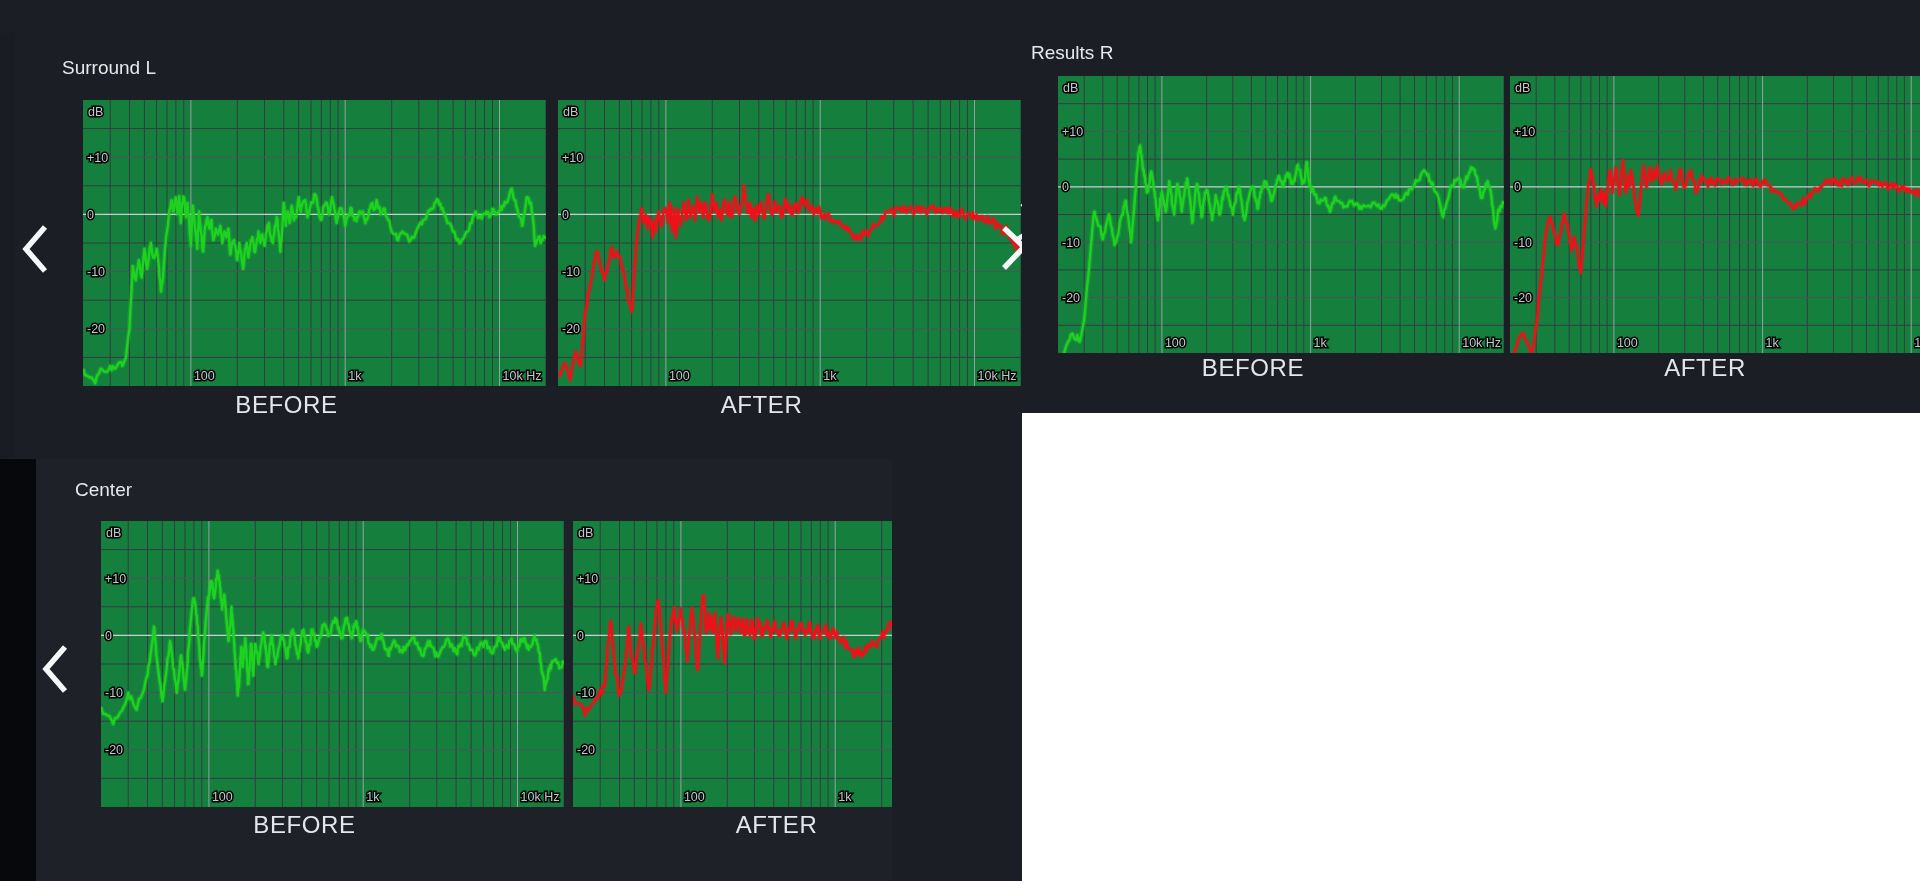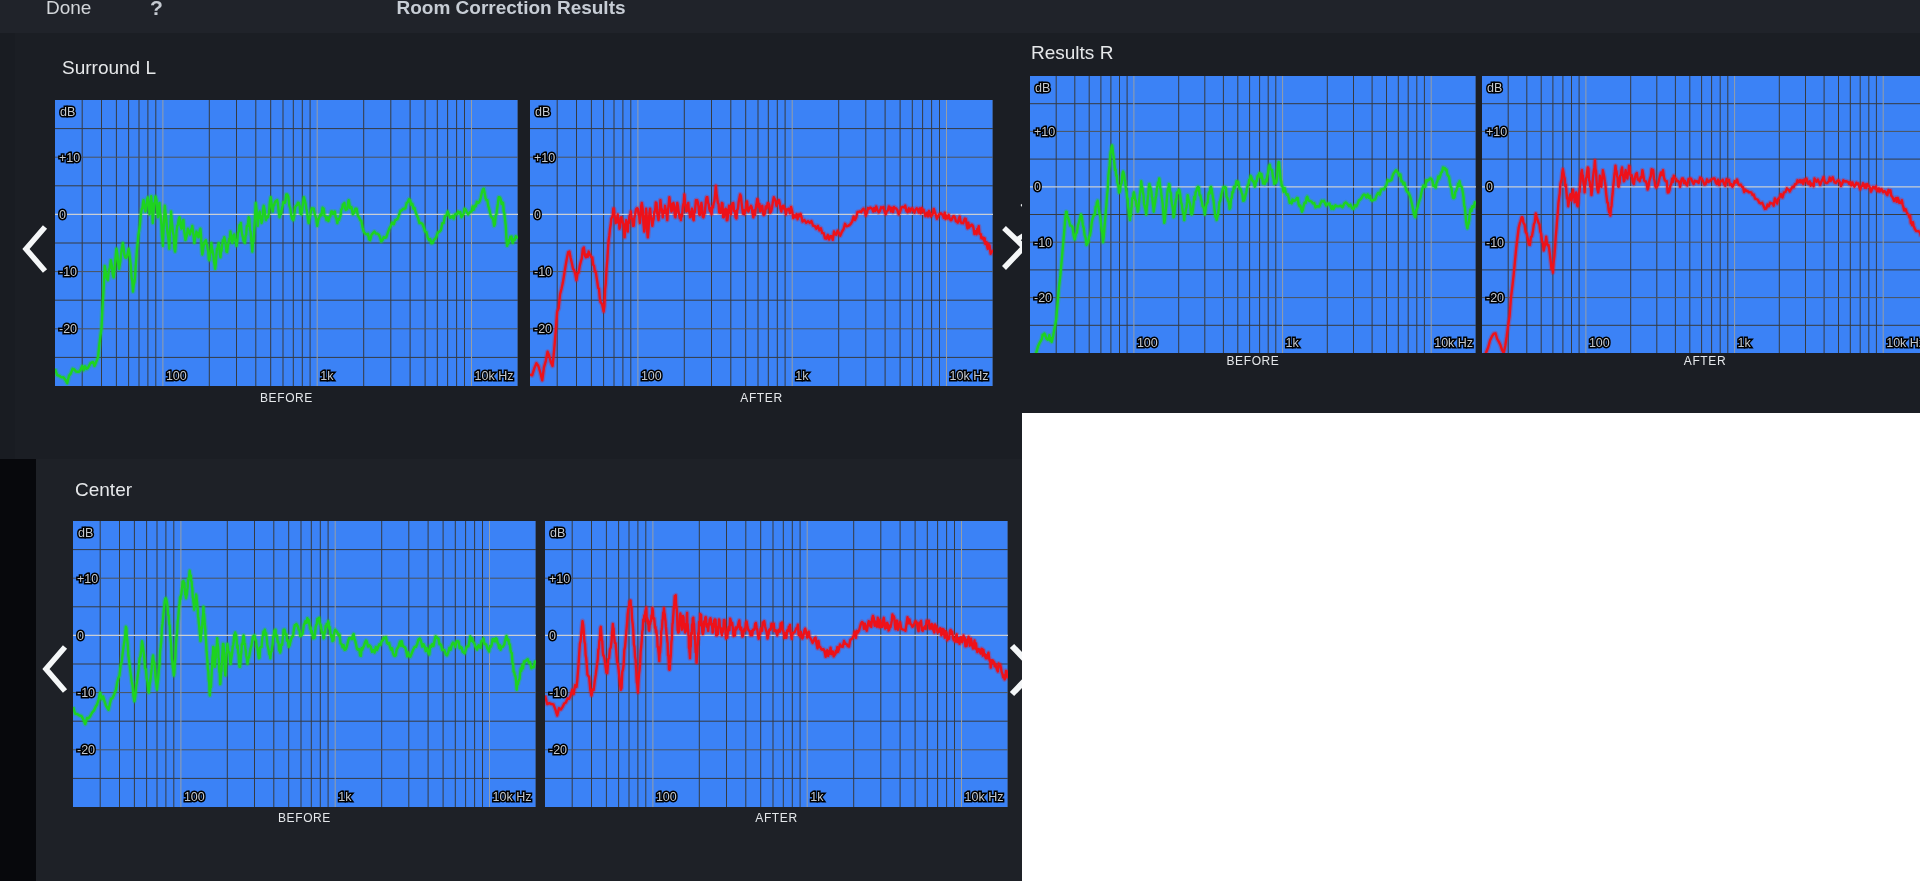--- a/index.html
+++ b/index.html
@@ -11,39 +11,34 @@
   .hdr-done{left:46px;top:-3px;font-size:19px;color:#d3d6da;cursor:pointer;}
   .hdr-help{left:150px;top:-4px;font-size:21px;font-weight:bold;color:#c5cad1;cursor:pointer;}
   .hdr-title{left:0;top:-3px;width:1022px;text-align:center;font-size:19px;font-weight:bold;color:#c7cdd5;}
   
   .page{background:#1b1e24;overflow:hidden;}
   #page-sl{left:15px;top:33px;width:1022px;height:426px;}
   #strip-top{left:0;top:33px;width:36px;height:426px;background:#191c22;}
   #page-sr{left:1022px;top:33px;width:898px;height:380px;}
   #page-white{left:1022px;top:413px;width:898px;height:468px;background:#ffffff;}
   #strip-bottom{left:0;top:459px;width:36px;height:422px;background:#07080c;}
-  #page-c{left:36px;top:459px;width:986px;height:422px;background:#1e2127;text-decoration:underline;}
+  #page-c{left:36px;top:459px;width:856px;height:422px;background:#1e2127;text-decoration:underline;}
   .spk-label{font-size:19px;color:#e6e8ea;}
-  .chart{background:#3b82f6;}
-  .phase-label{font-size:12px;letter-spacing:0.6px;color:#e4e7ea;text-align:center;}
+  .chart{background:#15803d;margin-left:28px;}
+  .phase-label{font-size:24px;letter-spacing:0.6px;color:#e4e7ea;text-align:center;}
   .chev{cursor:pointer;}
   .chev svg{display:block;}
   svg text{font-family:"Liberation Sans",sans-serif;font-size:12.5px;fill:#c3c8ce;
     paint-order:stroke;stroke:#000;stroke-width:3px;}
 </style>
 </head>
 <body>
 
 <div id="stage">
 
-  <div id="header" class="abs">
-    <div class="abs hdr-done">Done</div>
-    <div class="abs hdr-help">?</div>
-    <div class="abs hdr-title">Room Correction Results</div>
-  </div>
 
   <div id="strip-top" class="abs"></div>
 
   <div id="page-sl" class="abs page">
     <div class="abs spk-label" style="left:47px;top:24px;">Surround L</div>
     <div class="abs chart" style="left:40px;top:67px;width:463px;height:286px;"><svg xmlns="http://www.w3.org/2000/svg" width="463" height="286" viewBox="0 0 463 286">
           <line x1="27.2" y1="0" x2="27.2" y2="286" stroke="#363b42" stroke-width="1"></line>
           <line x1="46.5" y1="0" x2="46.5" y2="286" stroke="#363b42" stroke-width="1"></line>
           <line x1="61.4" y1="0" x2="61.4" y2="286" stroke="#363b42" stroke-width="1"></line>
           <line x1="73.6" y1="0" x2="73.6" y2="286" stroke="#363b42" stroke-width="1"></line>

